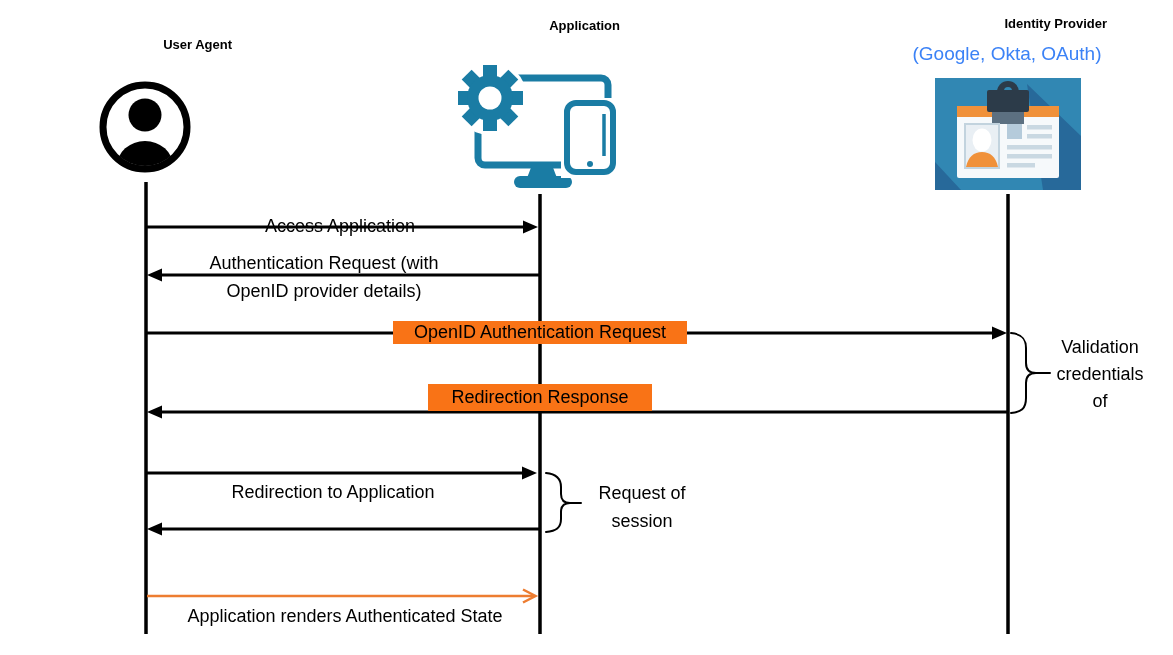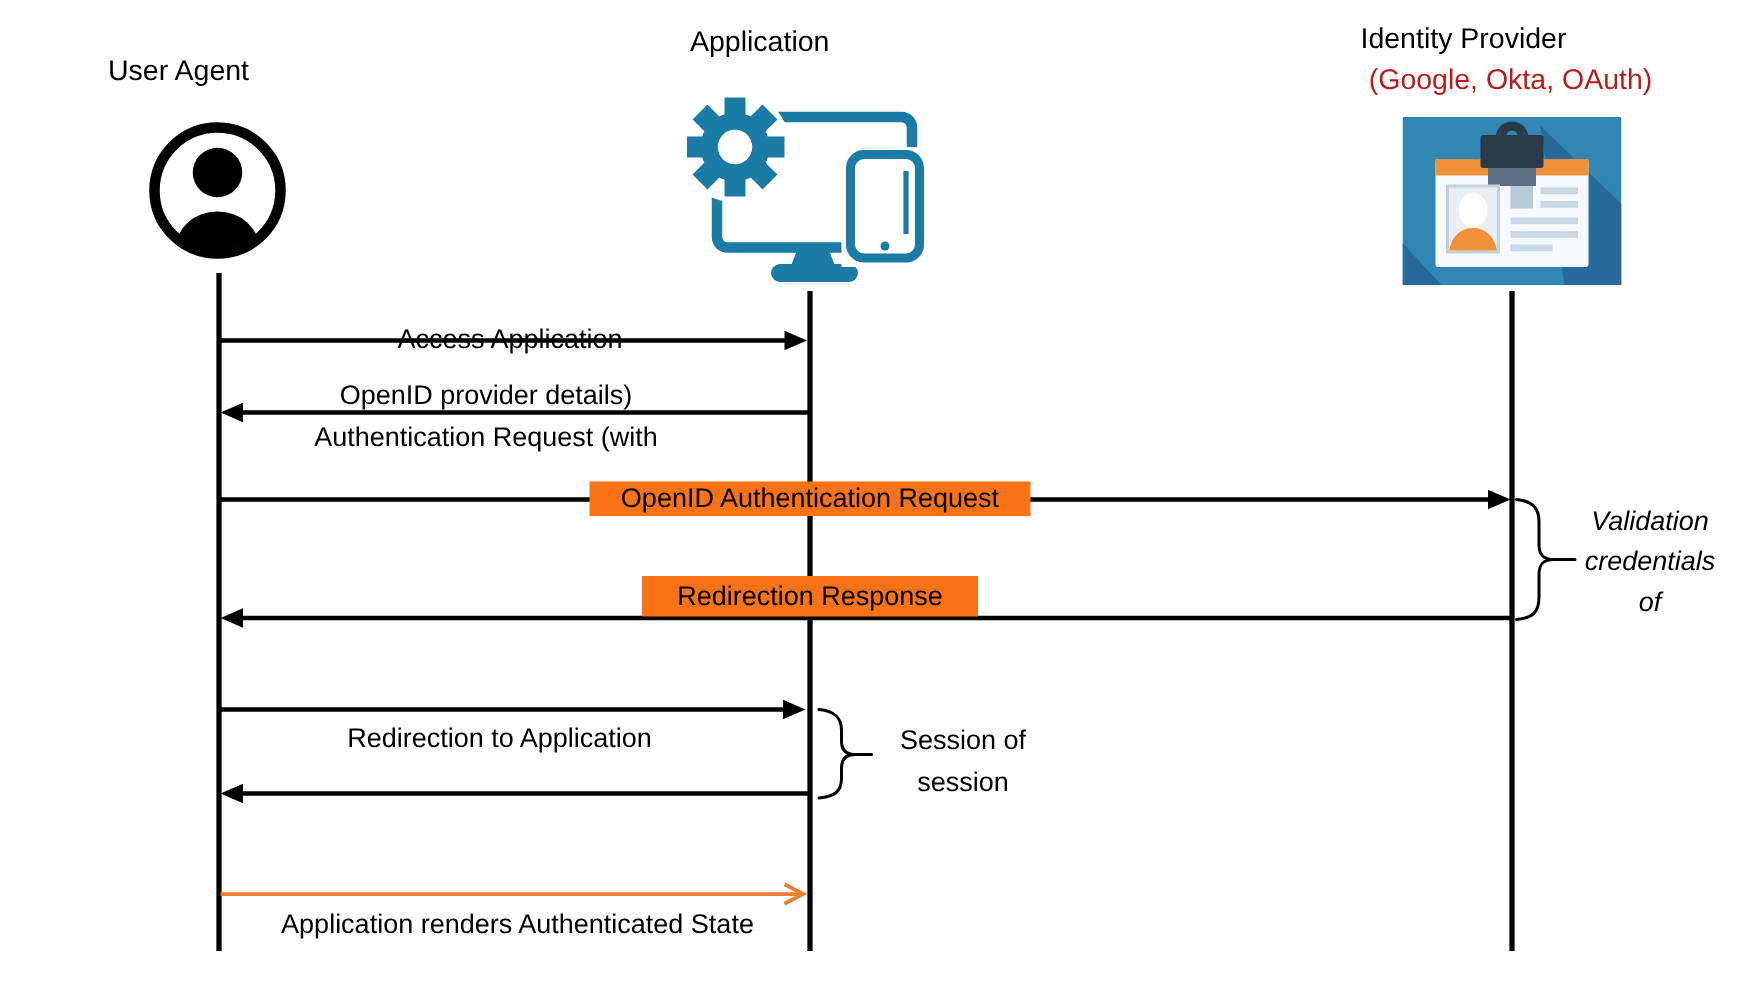--- a/index.html
+++ b/index.html
@@ -1,34 +1,34 @@
 <!DOCTYPE html>
 <html><head>
 <meta charset="utf-8">
 <style>
   html,body{margin:0;padding:0;background:#ffffff;}
   .stage{
     position:relative;width:1173px;height:655px;background:#ffffff;overflow:hidden;
     font-family:"Liberation Sans",sans-serif;color:#000;
   }
-  .actor-title{position:absolute;font-weight:normal;font-size:19px;text-align:left;white-space:nowrap;}
-  .actor-subtitle{position:absolute;font-weight:normal;font-size:19px;color:#b91c1c;text-align:center;white-space:nowrap;}
+  .actor-title{position:absolute;font-weight:bold;font-size:13px;text-align:right;white-space:nowrap;}
+  .actor-subtitle{position:absolute;font-weight:normal;font-size:19px;color:#3b82f6;text-align:center;white-space:nowrap;}
   .icon{position:absolute;}
   .overlay{position:absolute;left:0;top:0;z-index:1;}
   .msg-label{position:absolute;z-index:2;font-size:18px;text-align:center;white-space:nowrap;line-height:28px;}
   .msg-label.bg{background:#f97316;}
   .note-label{position:absolute;z-index:2;font-size:18px;text-align:center;white-space:nowrap;line-height:27px;}
   .l1{left:240px;top:192px;width:200px;margin-top:20px;}
   .l2{left:174px;top:249px;width:300px;}
   .l3{left:393px;top:321px;width:294px;line-height:23px;}
   .l4{left:428px;top:384px;width:224px;line-height:27px;}
   .l5{left:223px;top:478px;width:220px;}
   .l6{left:192px;top:539px;width:320px;}
   .l7{left:157px;top:602px;width:376px;}
-  .note-validation{left:1040px;top:334px;width:120px;font-style:italic;}
+  .note-validation{left:1040px;top:334px;width:120px;}
   .note-creation{left:581px;top:479px;width:122px;line-height:28px;}
 </style>
 </head>
 <body>
 
 <div class="stage">
 
   <div class="actor-title" style="left:72px;top:37px;width:160px;">User Agent</div>
   <div class="actor-title" style="left:460px;top:18px;width:160px;">Application</div>
   <div class="actor-title" style="left:907px;top:16px;width:200px;">Identity Provider</div>
@@ -130,39 +130,39 @@
     </g>
 
     <path d="M1011,333 C1021,334 1026,338 1026,348 L1026,363 C1026,370 1029,373 1036,373 L1050,373 M1036,373 C1029,373 1026,376 1026,383 L1026,398 C1026,409 1021,412 1011,413" fill="none" stroke="#000" stroke-width="2" stroke-linecap="round"></path>
     <path d="M546,473 C556,474 561,478 561,487 L561,494 C561,500 564,503 570,503 L581,503 M570,503 C564,503 561,506 561,512 L561,519 C561,528 556,531 546,532" fill="none" stroke="#000" stroke-width="2" stroke-linecap="round"></path>
   </svg>
 
   <div class="msg-label l1">
     <div>Access Application</div>
   </div>
   <div class="msg-label l2">
+    <div>Authentication Request (with</div>
     <div>OpenID provider details)</div>
-    <div>Authentication Request (with</div>
   </div>
   <div class="msg-label l3 bg">
     <div>OpenID Authentication Request</div>
   </div>
   <div class="msg-label l4 bg">
     <div>Redirection Response</div>
   </div>
   <div class="msg-label l5">
     <div>Redirection to Application</div>
   </div>
   <div class="msg-label l7">
     <div>Application renders Authenticated State</div>
   </div>
 
   <div class="note-label note-validation">
     <div>Validation</div>
     <div>credentials</div>
     <div>of</div>
   </div>
   <div class="note-label note-creation">
-    <div>Session of</div>
+    <div>Request of</div>
     <div>session</div>
   </div>
 
 </div>
 
 </body></html>

